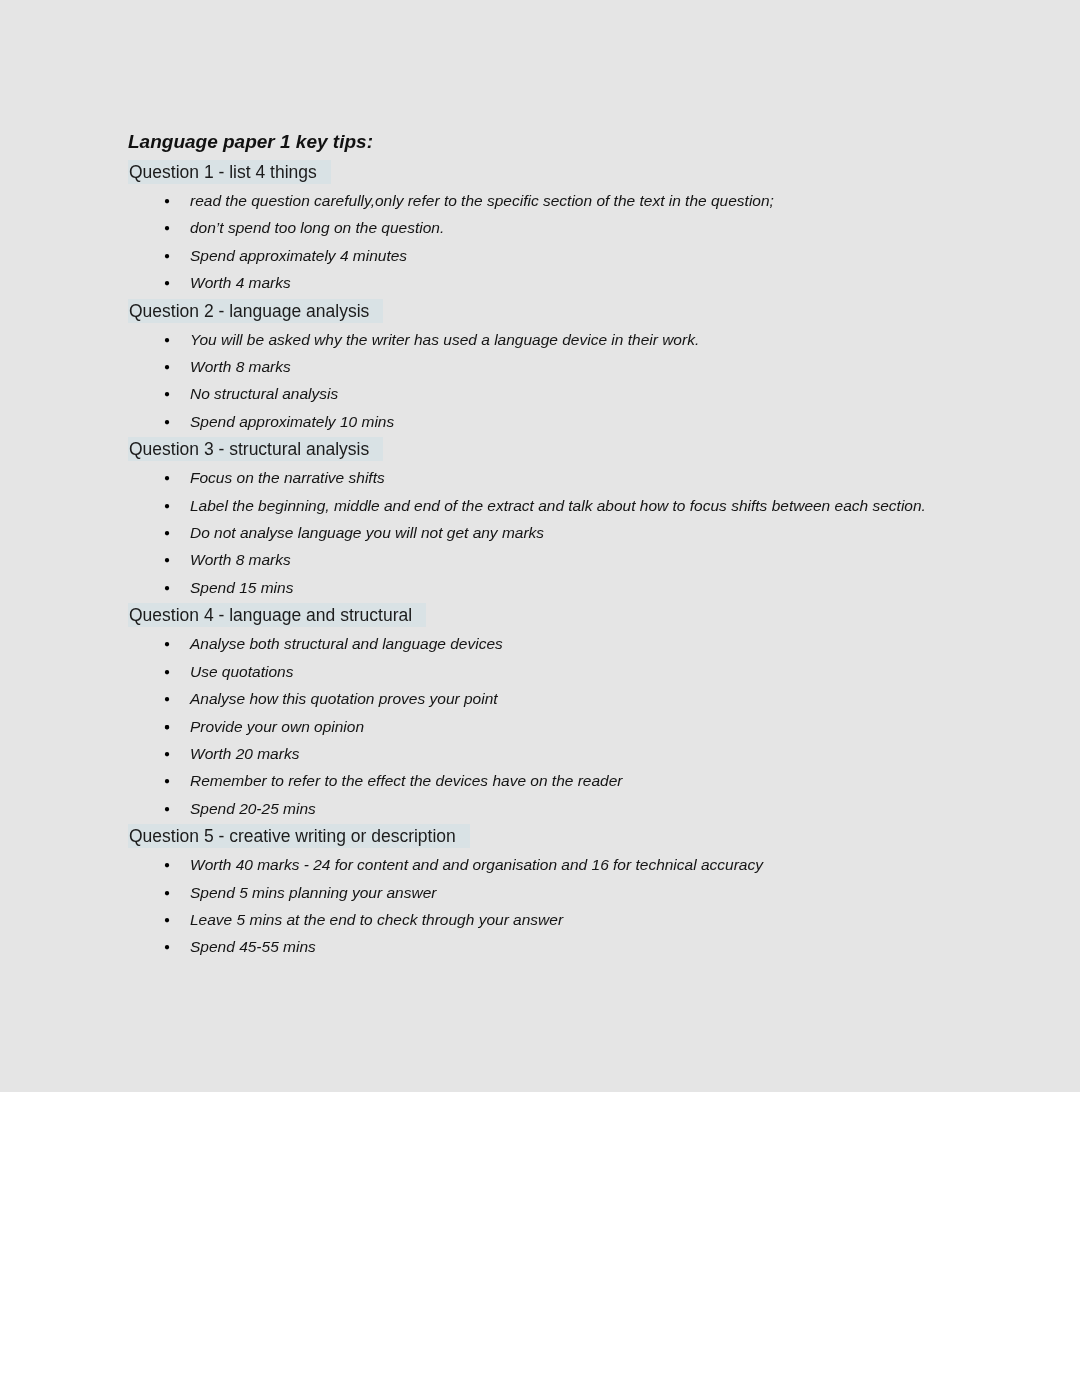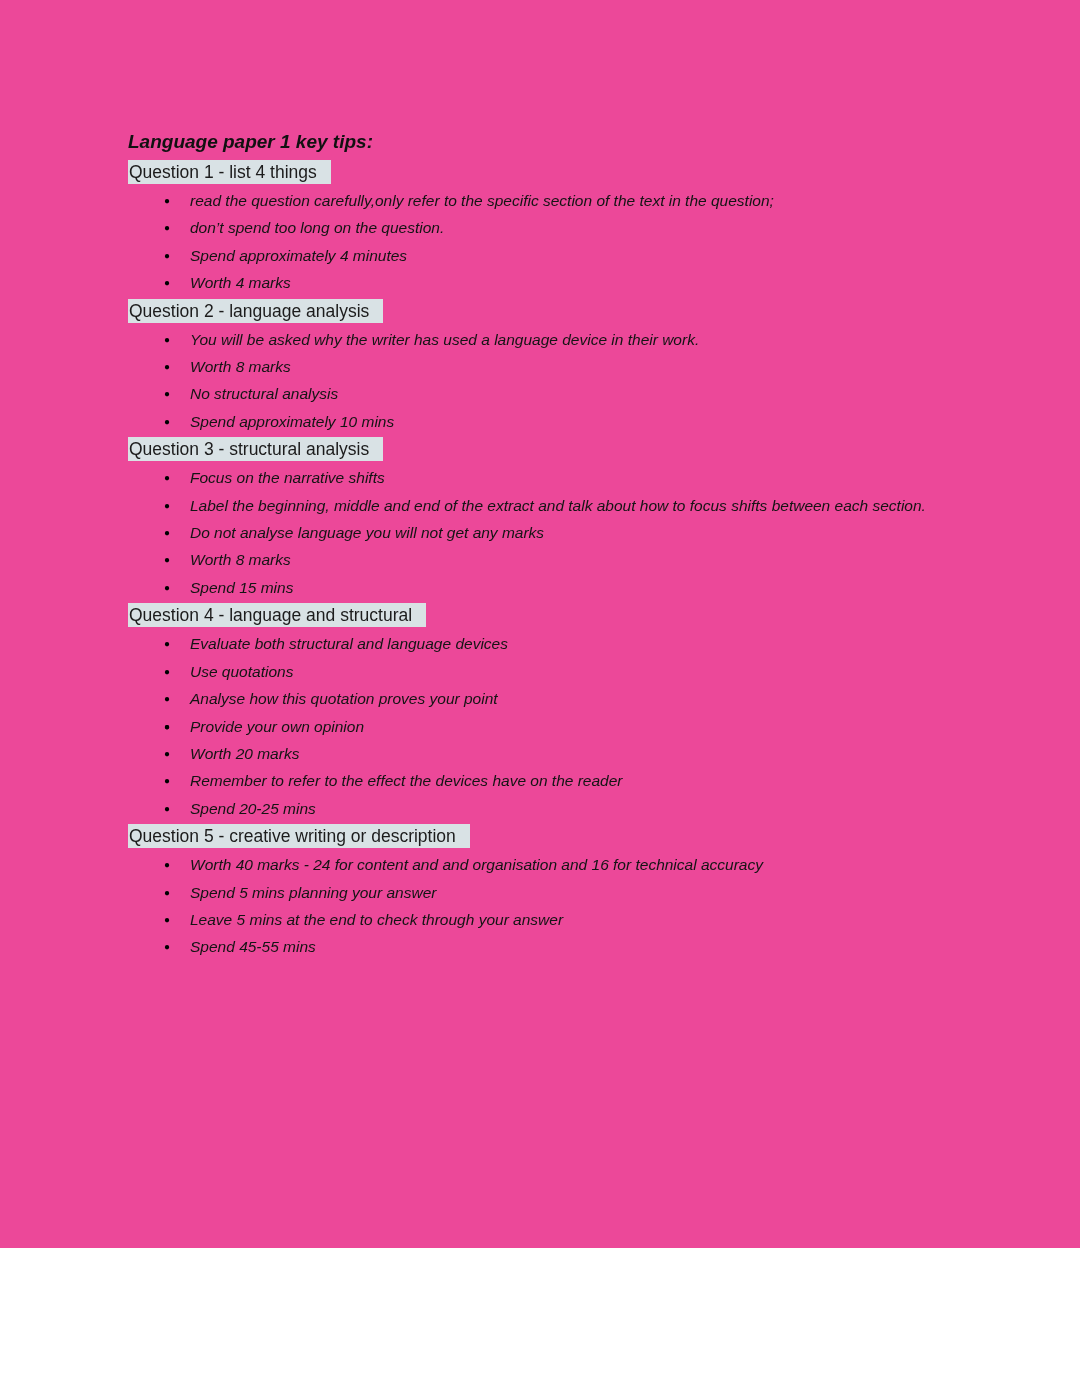--- a/index.html
+++ b/index.html
@@ -2,22 +2,22 @@
 <html><head>
 <meta charset="utf-8">
 <style>
   html, body {
     margin: 0;
     padding: 0;
     background: #ffffff;
   }
   .page {
     width: 1080px;
-    height: 1248px;
-    background: #ec4899;
+    height: 1092px;
+    background: #e5e5e5;
     box-sizing: border-box;
     padding: 130px 126px 0 128px;
     font-family: "Liberation Sans", sans-serif;
     color: #1a1a1a;
     overflow: hidden;
   }
   .doc-title {
     font-size: 19px;
     font-weight: bold;
     font-style: italic;
@@ -91,21 +91,21 @@
           <li><span class="bullet-dot">●</span><span class="bullet-text">Focus on the narrative shifts</span></li>
           <li><span class="bullet-dot">●</span><span class="bullet-text">Label the beginning, middle and end of the extract and talk about how to focus shifts between each section.</span></li>
           <li><span class="bullet-dot">●</span><span class="bullet-text">Do not analyse language you will not get any marks</span></li>
           <li><span class="bullet-dot">●</span><span class="bullet-text">Worth 8 marks</span></li>
           <li><span class="bullet-dot">●</span><span class="bullet-text">Spend 15 mins</span></li>
         </ul>
       </section>
       <section class="qsection">
         <div class="heading-line"><span class="heading-highlight" style="background: rgb(217, 226, 229);">Question 4 - language and structural</span></div>
         <ul class="bullets">
-          <li><span class="bullet-dot">●</span><span class="bullet-text">Evaluate both structural and language devices</span></li>
+          <li><span class="bullet-dot">●</span><span class="bullet-text">Analyse both structural and language devices</span></li>
           <li><span class="bullet-dot">●</span><span class="bullet-text">Use quotations</span></li>
           <li><span class="bullet-dot">●</span><span class="bullet-text">Analyse how this quotation proves your point</span></li>
           <li><span class="bullet-dot">●</span></li>
           <li><span class="bullet-dot">●</span><span class="bullet-text">Provide your own opinion</span></li>
           <li><span class="bullet-dot">●</span><span class="bullet-text">Worth 20 marks</span></li>
           <li><span class="bullet-dot">●</span><span class="bullet-text">Remember to refer to the effect the devices have on the reader</span></li>
           <li><span class="bullet-dot">●</span><span class="bullet-text">Spend 20-25 mins</span></li>
         </ul>
       </section>
       <section class="qsection">

